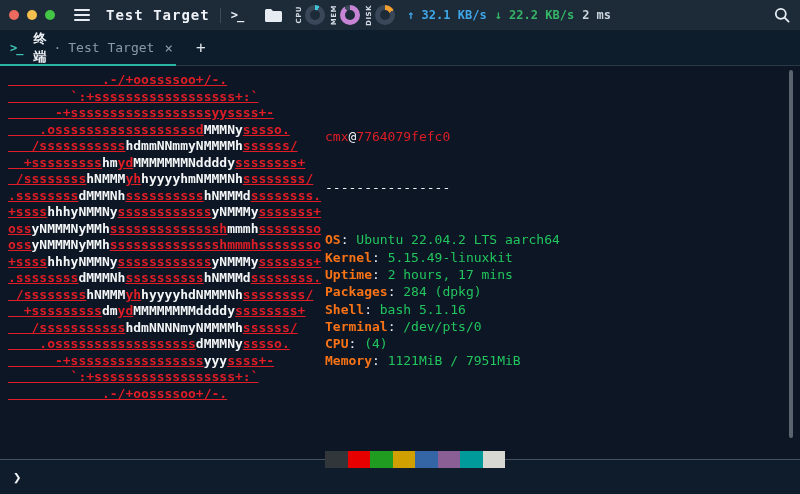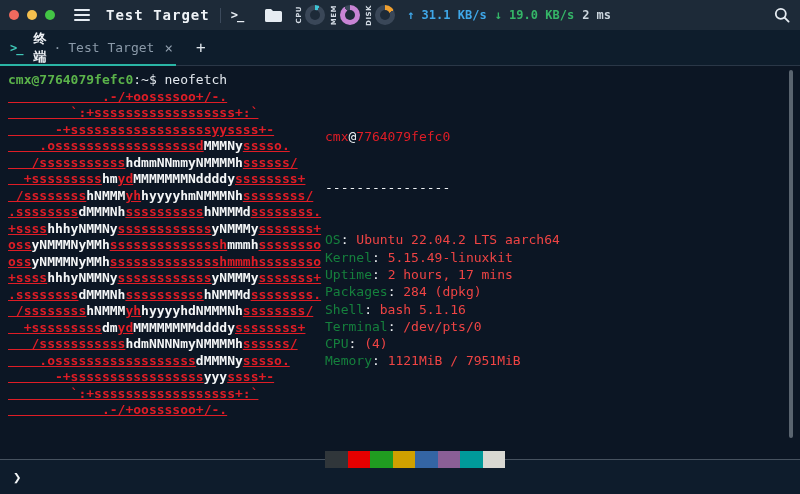--- a/index.html
+++ b/index.html
@@ -72,23 +72,23 @@
   .prompt-user { color:#5bb34a; font-weight:bold; }
   .prompt-plain { color:#e3e8ee; }
   #ascii-art { font:inherit; white-space:pre; }
   .art-r { color:#df1d26; font-weight:bold;text-decoration:underline; }
   .art-w { color:#f4f6f7; font-weight:bold; }
 
   .info-panel { position:absolute; left:325px; top:27px; line-height:17.3px; white-space:pre; }
   .info-user, .info-host { color:#df1d26; font-weight:normal; }
   .info-at { color:#eef1f4; }
   .info-dashes { color:#eef1f4; }
-  .info-label { color:#15803d; font-weight:normal; }
+  .info-label { color:#f97316; font-weight:bold; }
   .info-colon { color:#eef1f4; }
-  .info-value { color:#ef4444; }
+  .info-value { color:#22c55e; }
 
   .palette { margin-top:12px; }
   .pal-row { display:flex; height:17px; }
   .swatch { width:22.5px; height:17px; }
 
   .scrollbar {
     position:absolute; top:4px; right:7px; width:4px; height:368px;
     background:#5a646f; border-radius:2px; cursor:pointer;
   }
 
@@ -134,22 +134,22 @@
       <div class="gauge">
         <span class="gauge-label">MEM</span>
         <div class="donut" style="background: conic-gradient(rgb(200, 132, 212) 90%, rgb(58, 71, 88) 0deg);"></div>
       </div>
       <div class="gauge">
         <span class="gauge-label">DISK</span>
         <div class="donut" style="background: conic-gradient(rgb(240, 160, 48) 17%, rgb(58, 71, 88) 0deg);"></div>
       </div>
     </div>
 
-  <span class="net-up">↑ 31.1 KB/s</span>
-  <span class="net-down">↓ 19.0 KB/s</span>
+  <span class="net-up">↑ 32.1 KB/s</span>
+  <span class="net-down">↓ 22.2 KB/s</span>
   <span class="latency">2 ms</span>
 
   <div class="tb-spacer"></div>
 
   <div class="search-wrap">
     <svg width="16" height="16" viewBox="0 0 16 16" fill="none" stroke="#e6ecf2" stroke-width="1.8" stroke-linecap="round">
       <circle cx="6.8" cy="6.8" r="5"></circle>
       <line x1="10.6" y1="10.6" x2="14.6" y2="14.6"></line>
     </svg>
   </div>
@@ -161,21 +161,20 @@
     <span class="tab-app">终端</span>
     <span class="tab-dot">·</span>
     <span class="tab-title">Test Target</span>
     <span class="tab-close">×</span>
     <div class="tab-underline"></div>
   </div>
   <div class="newtab">+</div>
 </div>
 
 <div class="terminal">
-  <div class="prompt-line"><span class="prompt-user">cmx@7764079fefc0</span><span class="prompt-plain">:</span><span class="prompt-plain">~</span><span class="prompt-plain">$ </span><span class="prompt-plain">neofetch</span></div>
 
   <pre id="ascii-art"><div><span class="art-r">            .-/+oossssoo+/-.</span></div><div><span class="art-r">        `:+ssssssssssssssssss+:`</span></div><div><span class="art-r">      -+ssssssssssssssssssyyssss+-</span></div><div><span class="art-r">    .ossssssssssssssssssd</span><span class="art-w">MMMNy</span><span class="art-r">sssso.</span></div><div><span class="art-r">   /sssssssssss</span><span class="art-w">hdmmNNmmyNMMMMh</span><span class="art-r">ssssss/</span></div><div><span class="art-r">  +sssssssss</span><span class="art-w">hm</span><span class="art-r">yd</span><span class="art-w">MMMMMMMNddddy</span><span class="art-r">ssssssss+</span></div><div><span class="art-r"> /ssssssss</span><span class="art-w">hNMMM</span><span class="art-r">yh</span><span class="art-w">hyyyyhmNMMMNh</span><span class="art-r">ssssssss/</span></div><div><span class="art-r">.ssssssss</span><span class="art-w">dMMMNh</span><span class="art-r">ssssssssss</span><span class="art-w">hNMMMd</span><span class="art-r">ssssssss.</span></div><div><span class="art-r">+ssss</span><span class="art-w">hhhyNMMNy</span><span class="art-r">ssssssssssss</span><span class="art-w">yNMMMy</span><span class="art-r">sssssss+</span></div><div><span class="art-r">oss</span><span class="art-w">yNMMMNyMMh</span><span class="art-r">ssssssssssssssh</span><span class="art-w">mmmh</span><span class="art-r">ssssssso</span></div><div><span class="art-r">oss</span><span class="art-w">yNMMMNyMMh</span><span class="art-r">sssssssssssssshmmmhssssssso</span></div><div><span class="art-r">+ssss</span><span class="art-w">hhhyNMMNy</span><span class="art-r">ssssssssssss</span><span class="art-w">yNMMMy</span><span class="art-r">sssssss+</span></div><div><span class="art-r">.ssssssss</span><span class="art-w">dMMMNh</span><span class="art-r">ssssssssss</span><span class="art-w">hNMMMd</span><span class="art-r">ssssssss.</span></div><div><span class="art-r"> /ssssssss</span><span class="art-w">hNMMM</span><span class="art-r">yh</span><span class="art-w">hyyyyhdNMMMNh</span><span class="art-r">ssssssss/</span></div><div><span class="art-r">  +sssssssss</span><span class="art-w">dm</span><span class="art-r">yd</span><span class="art-w">MMMMMMMMddddy</span><span class="art-r">ssssssss+</span></div><div><span class="art-r">   /sssssssssss</span><span class="art-w">hdmNNNNmyNMMMMh</span><span class="art-r">ssssss/</span></div><div><span class="art-r">    .ossssssssssssssssss</span><span class="art-w">dMMMNy</span><span class="art-r">sssso.</span></div><div><span class="art-r">      -+sssssssssssssssss</span><span class="art-w">yyy</span><span class="art-r">ssss+-</span></div><div><span class="art-r">        `:+ssssssssssssssssss+:`</span></div><div><span class="art-r">            .-/+oossssoo+/-.</span></div></pre>
 
   <div class="info-panel">
     <div><span class="info-user">cmx</span><span class="info-at">@</span><span class="info-host">7764079fefc0</span></div>
     <div class="info-dashes">----------------</div>
     <div><div class="info-row"><span class="info-label">OS</span><span class="info-colon">: </span><span class="info-value">Ubuntu 22.04.2 LTS aarch64</span></div><div class="info-row"><span class="info-label">Kernel</span><span class="info-colon">: </span><span class="info-value">5.15.49-linuxkit</span></div><div class="info-row"><span class="info-label">Uptime</span><span class="info-colon">: </span><span class="info-value">2 hours, 17 mins</span></div><div class="info-row"><span class="info-label">Packages</span><span class="info-colon">: </span><span class="info-value">284 (dpkg)</span></div><div class="info-row"><span class="info-label">Shell</span><span class="info-colon">: </span><span class="info-value">bash 5.1.16</span></div><div class="info-row"><span class="info-label">Terminal</span><span class="info-colon">: </span><span class="info-value">/dev/pts/0</span></div><div class="info-row"><span class="info-label">CPU</span><span class="info-colon">: </span><span class="info-value">(4)</span></div><div class="info-row"><span class="info-label">Memory</span><span class="info-colon">: </span><span class="info-value">1121MiB / 7951MiB</span></div></div>
     <div class="palette">
       <div class="pal-row"><div class="swatch" style="background: rgb(48, 54, 58);"></div><div class="swatch" style="background: rgb(230, 0, 0);"></div><div class="swatch" style="background: rgb(32, 156, 32);"></div><div class="swatch" style="background: rgb(207, 160, 0);"></div><div class="swatch" style="background: rgb(52, 101, 164);"></div><div class="swatch" style="background: rgb(138, 95, 150);"></div><div class="swatch" style="background: rgb(0, 154, 154);"></div><div class="swatch" style="background: rgb(216, 216, 210);"></div></div>
       

